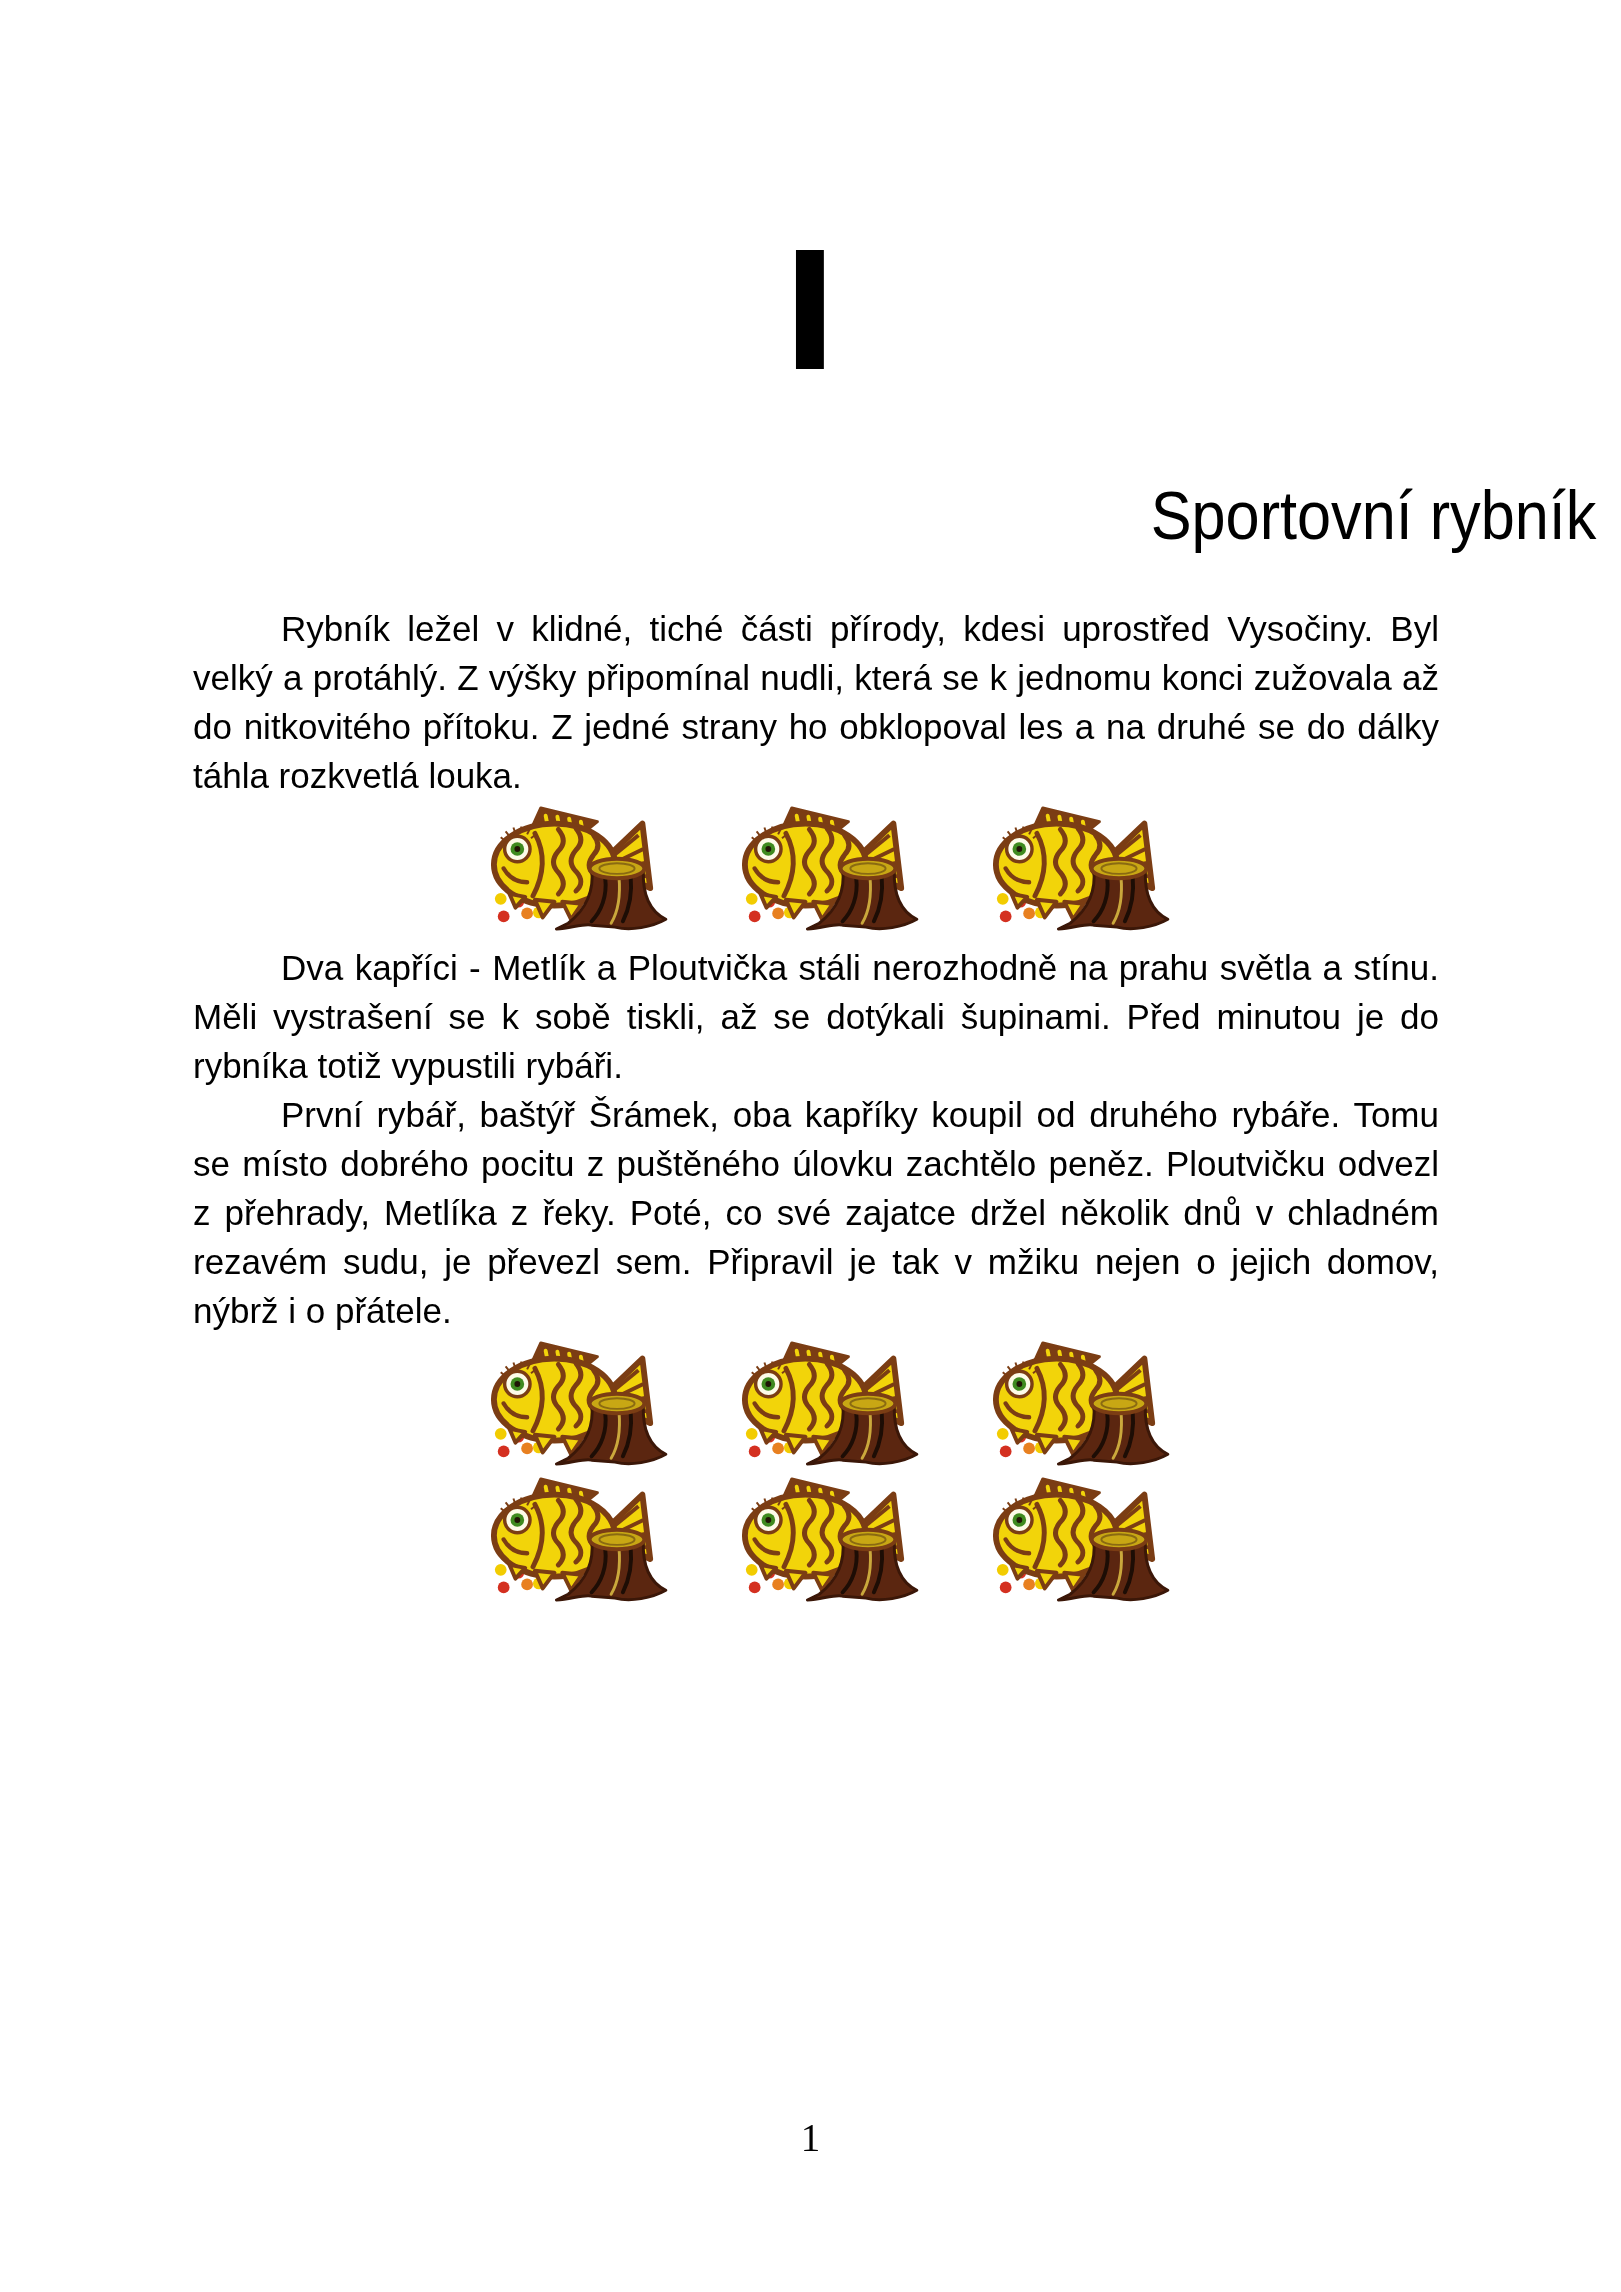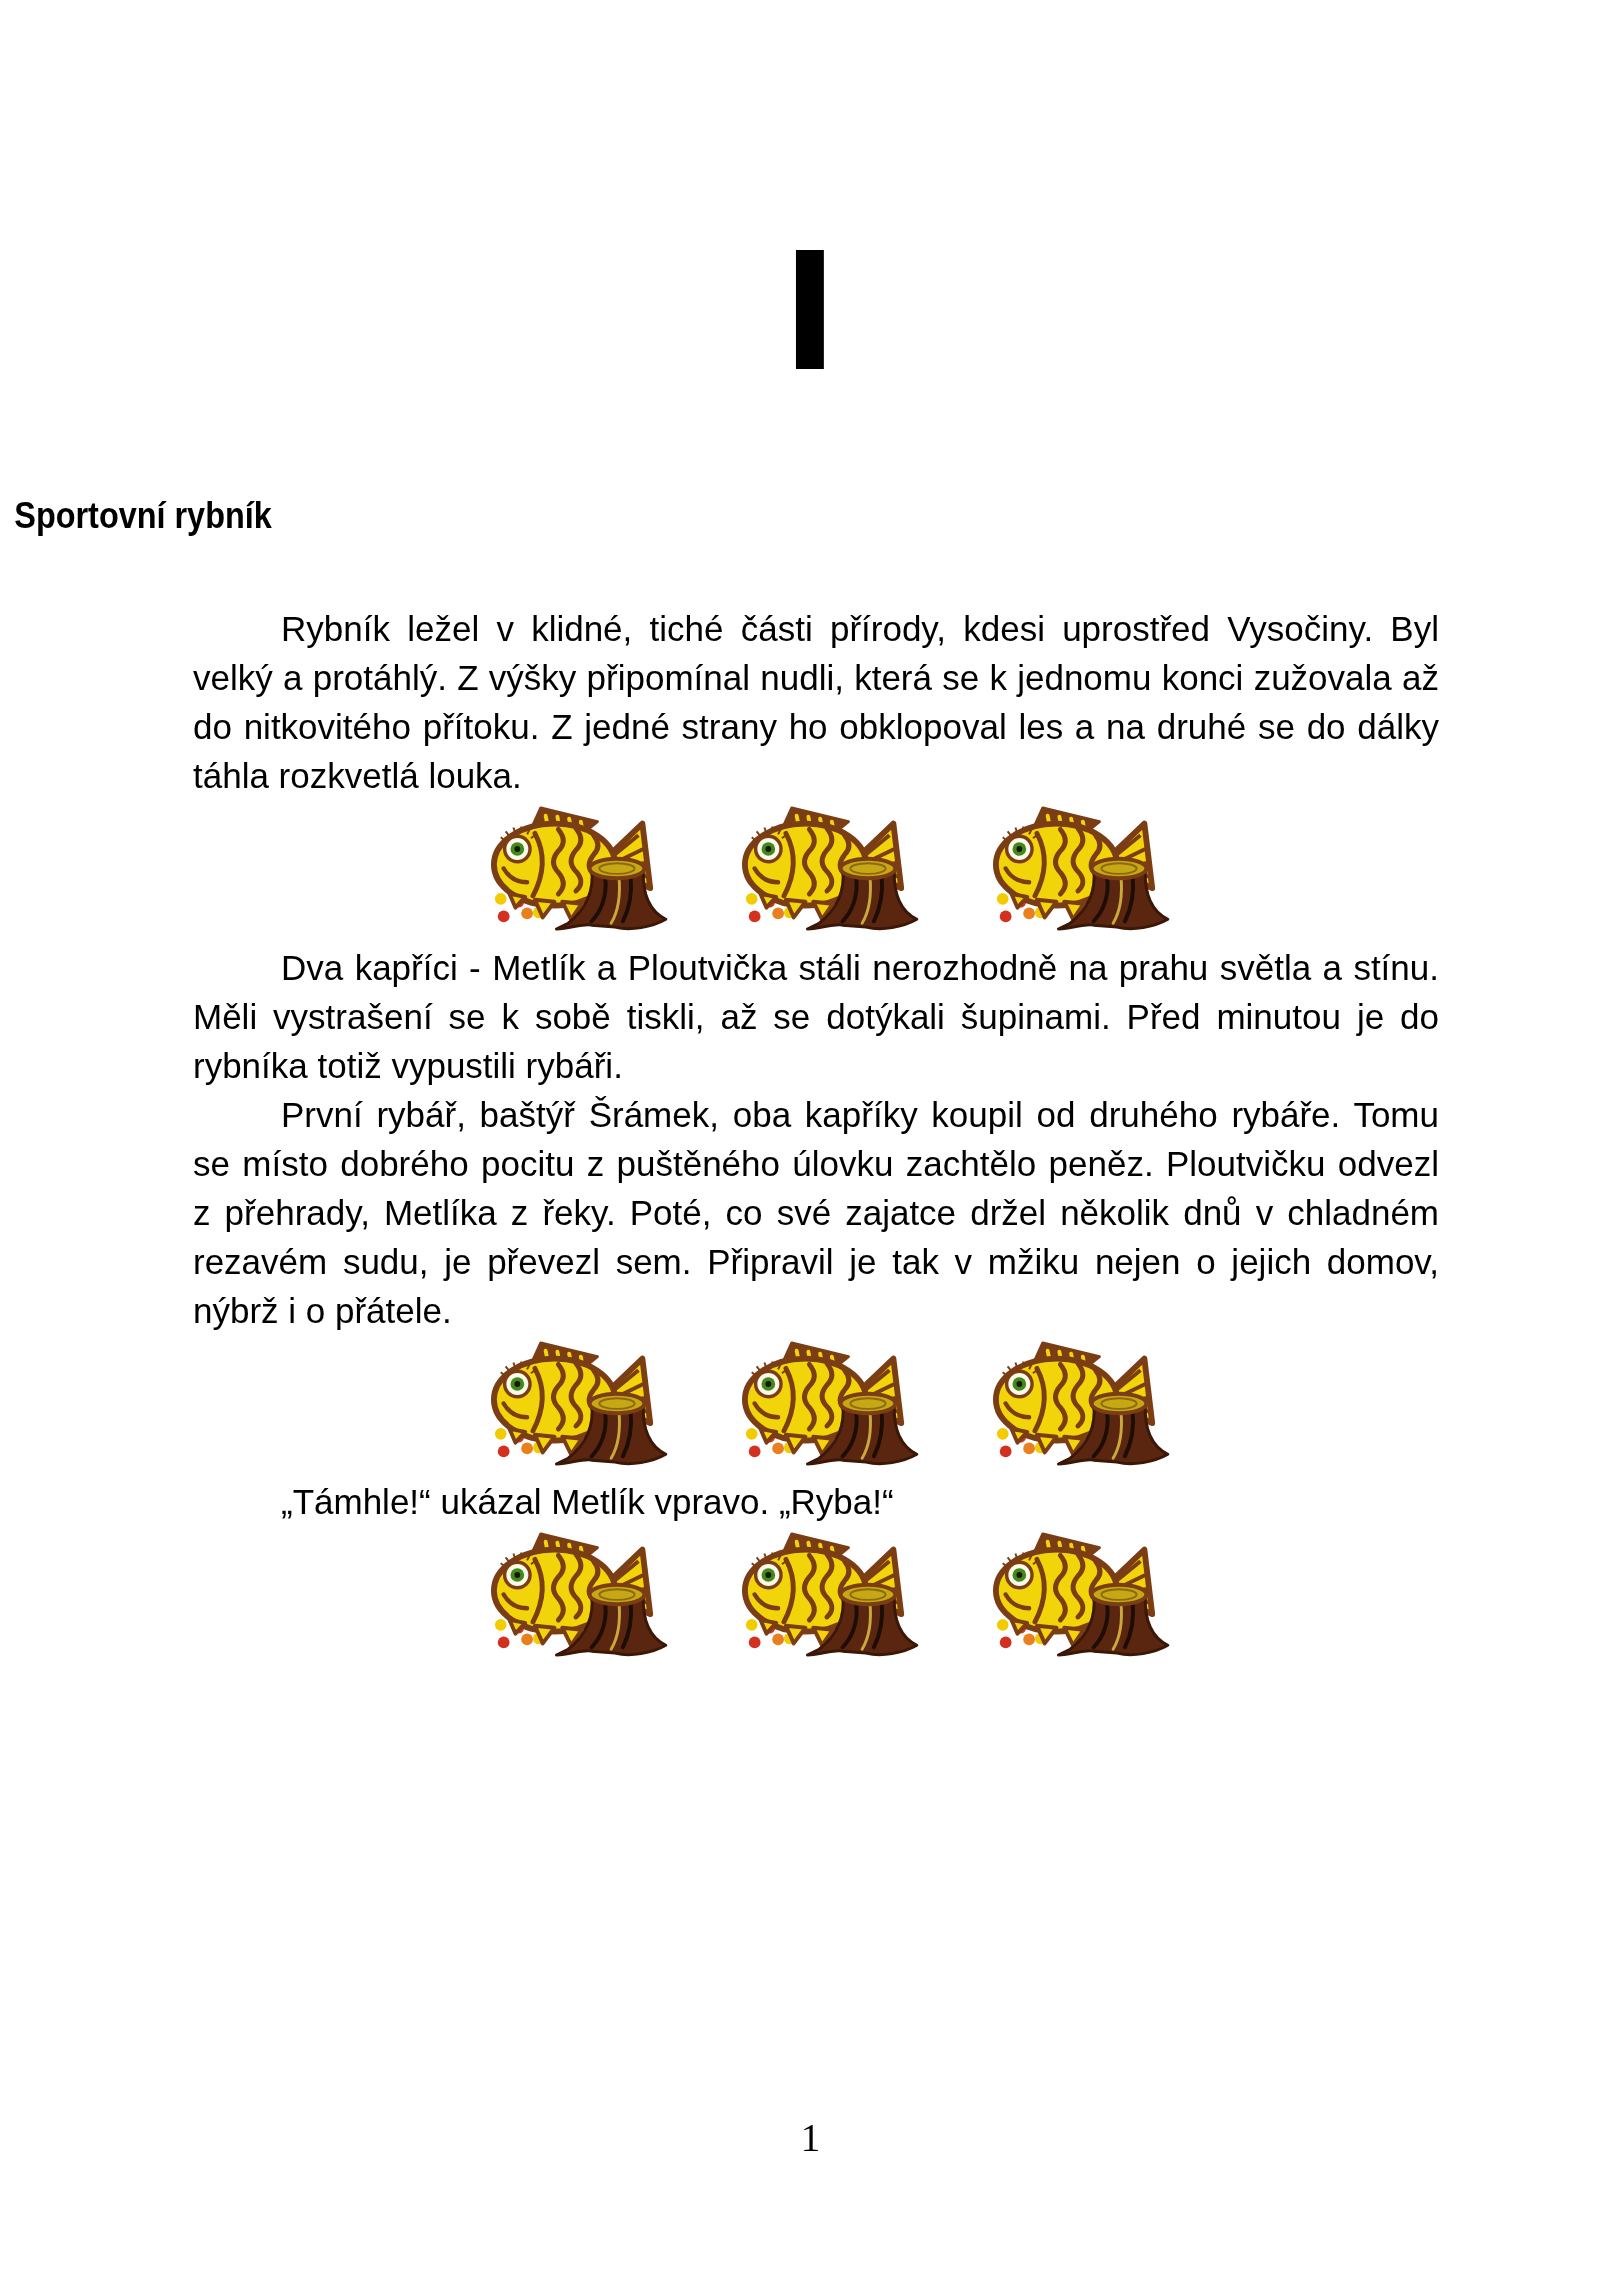--- a/index.html
+++ b/index.html
@@ -14,24 +14,24 @@
   .chapter-number{
     padding-top:223px;
     text-align:center;
     font-size:173px;
     line-height:173px;
     font-weight:bold;
   }
   .chapter-number span{display:inline-block;transform:scaleX(1.12);}
   .page-title{
     margin-top:86px;
-    text-align:left;
-    font-size:36px;
+    text-align:right;
+    font-size:68px;
     line-height:67px;
-    font-weight:bold;
+    font-weight:normal;
   }
   .page-title span{display:inline-block;transform:scaleX(0.9);}
   .body-text{
     margin:0 182px 0 193px;
     font-size:35px;
     line-height:49px;
     text-align:justify;
   }
   .body-text p{
     margin:0;
@@ -162,21 +162,20 @@
       </svg>
     <svg class="fish" viewBox="0 0 200 130">
         <use href="#fish-art"></use>
       </svg>
     <svg class="fish" viewBox="0 0 200 130">
         <use href="#fish-art"></use>
       </svg>
   </div>
 
   <div class="body-text">
-    <p>„Támhle!“ ukázal Metlík vpravo. „Ryba!“</p>
   </div>
 
   <div class="ornament-row">
     <svg class="fish" viewBox="0 0 200 130">
         <use href="#fish-art"></use>
       </svg>
     <svg class="fish" viewBox="0 0 200 130">
         <use href="#fish-art"></use>
       </svg>
     <svg class="fish" viewBox="0 0 200 130">

